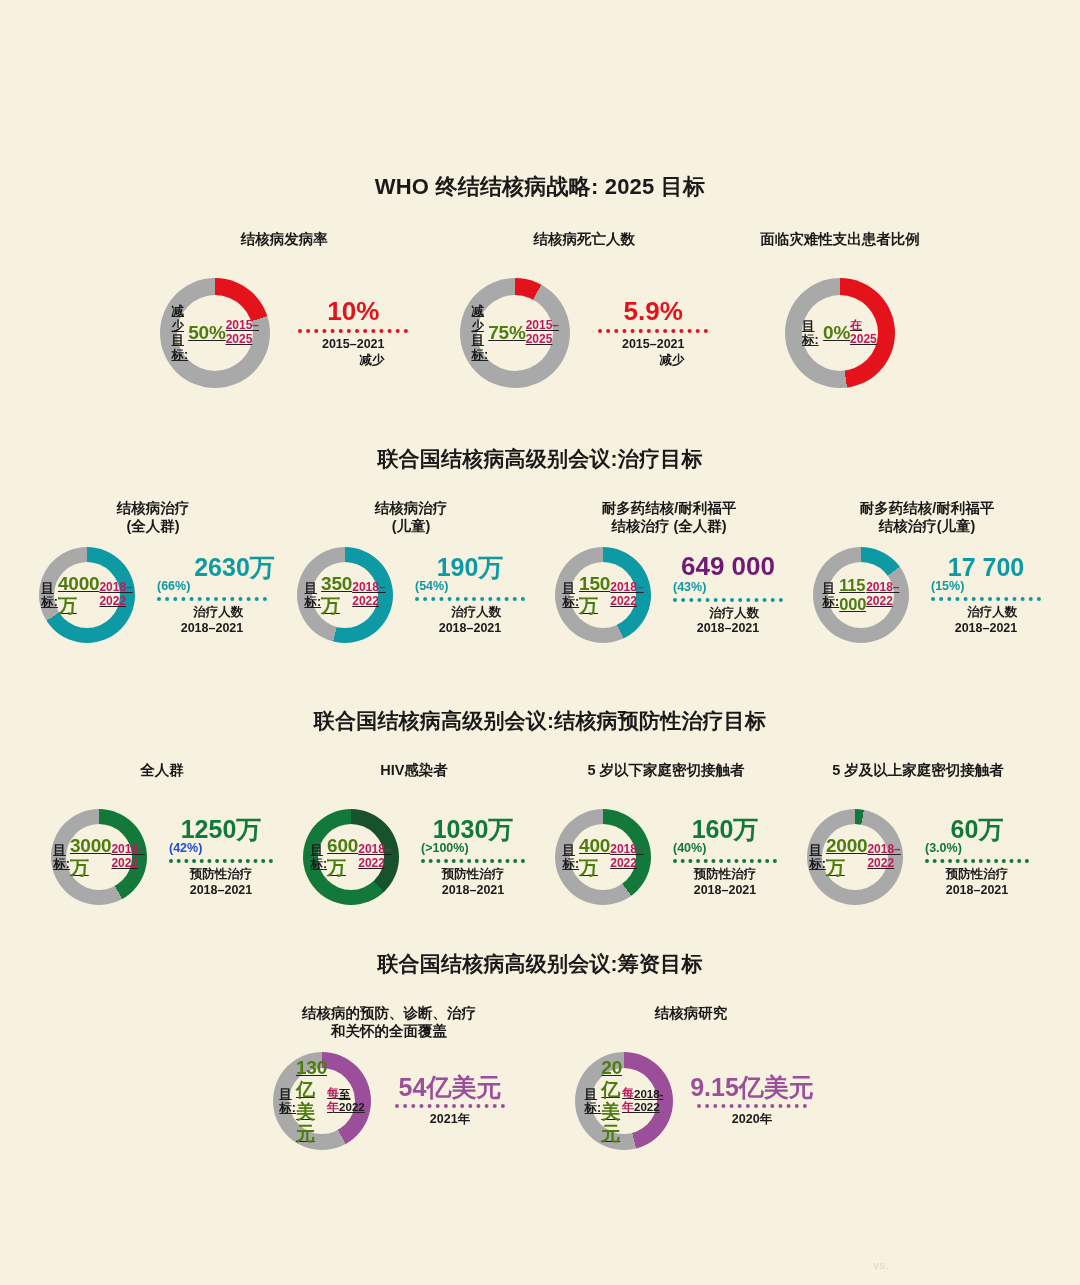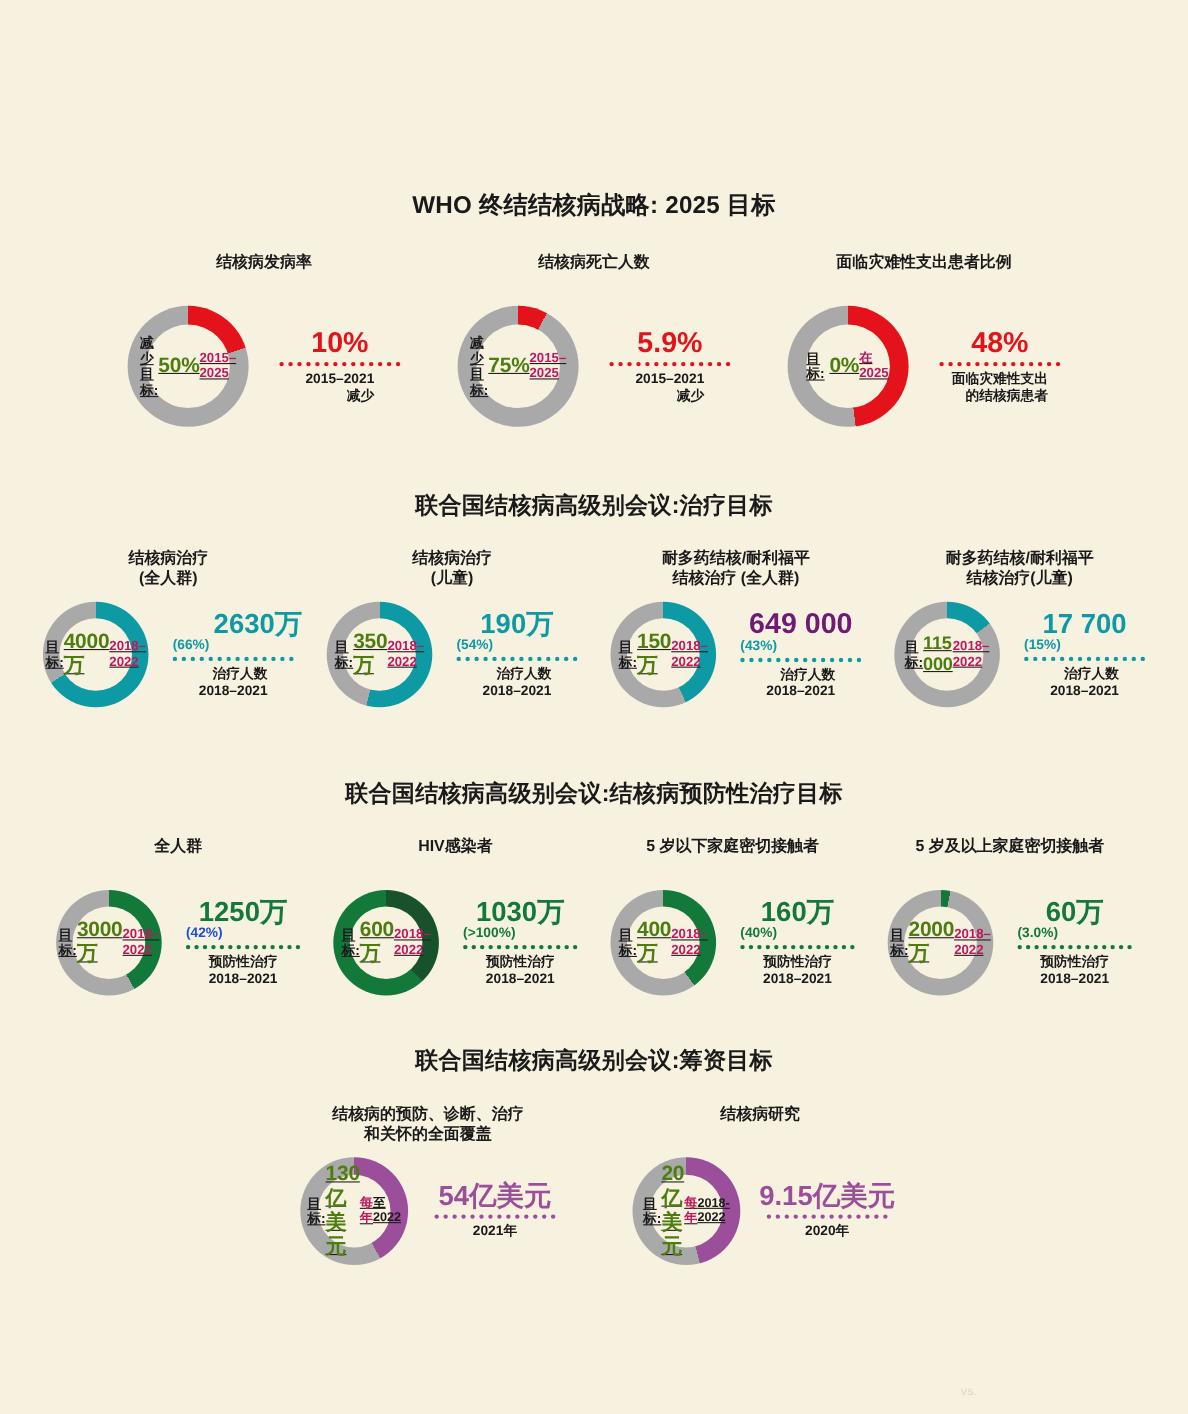--- a/index.html
+++ b/index.html
@@ -179,26 +179,20 @@
         <div class="card">
           <div class="card-heading">面临灾难性支出患者比例</div>
           <div class="card-body" style="gap: 22px;">
             <div class="donut" style="width: 110px; height: 110px; background: conic-gradient(rgb(227, 18, 27) 0deg, rgb(227, 18, 27) 172.8deg, rgb(169, 169, 169) 172.8deg, rgb(169, 169, 169) 360deg);">
               <div class="hole" style="left: 17px; top: 17px; width: 76px; height: 76px; background: rgb(247, 241, 223);">
                 <div class="d-top">目标:</div>
                 <div class="d-main">0%</div>
                 <div class="d-sub">在2025</div>
               </div>
             </div>
-            <div class="value s1" style="width: 110px;">
-              <div class="big" style="color: rgb(227, 18, 27); font-size: 26px;">48%</div>
-              <div class="dotline" style="border-top-color: rgb(227, 18, 27);"></div>
-              <div class="cap">面临灾难性支出
-的结核病患者</div>
-            </div>
           </div>
         </div>
       </div>
   </div>
 
   <div id="sec2" class="section">
     <div class="section-title">联合国结核病高级别会议:治疗目标</div>
     <div class="row" style="gap: 30px;">
         <div class="card">
           <div class="card-heading">结核病治疗

